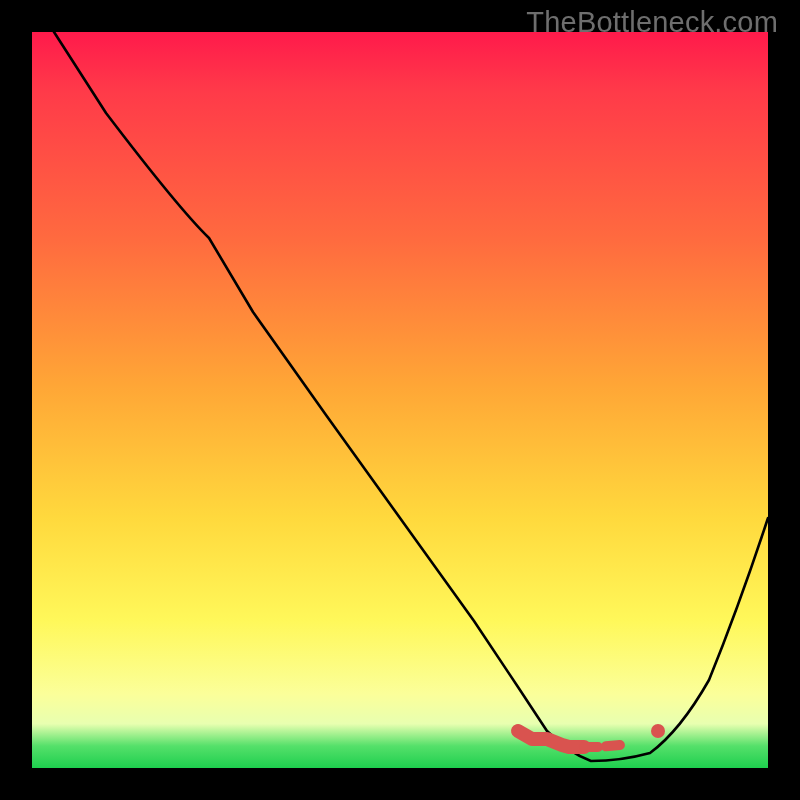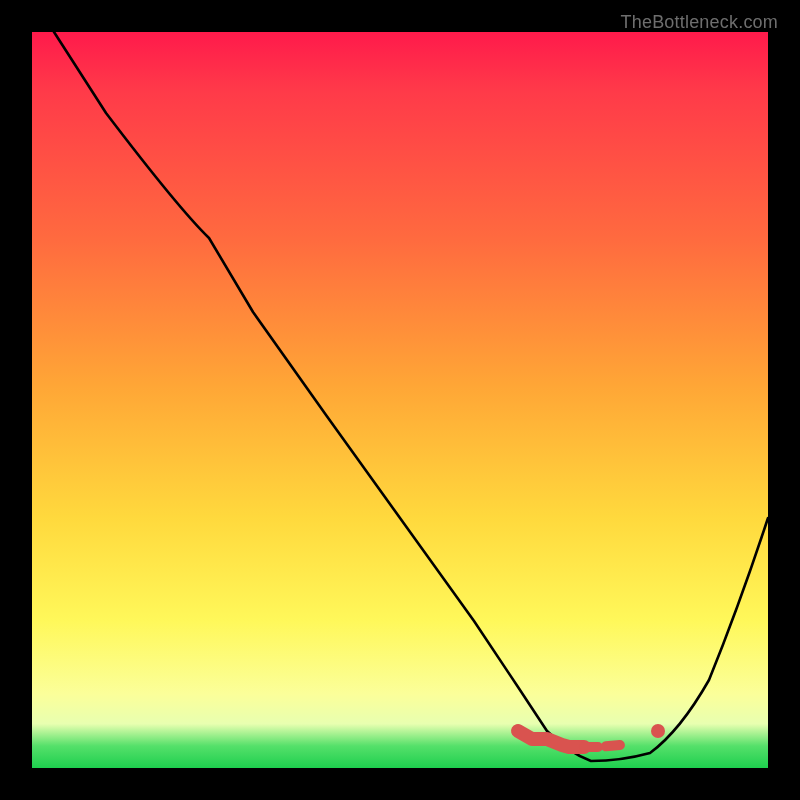--- a/index.html
+++ b/index.html
@@ -35,24 +35,24 @@
       #ffd93d 66%,
       #fff85a 80%,
       #fbff9a 90%,
       #e8ffb0 94%,
       #55e06a 97%,
       #1ecf4e 100%
     );
   }
   .watermark {
     position: absolute;
-    top: 12px;
+    top: 6px;
     right: 22px;
     color: #6e6e6e;
-    font-size: 18px;
+    font-size: 29px;
     font-weight: 500;
     letter-spacing: 0.2px;
   }
   svg.curve {
     position: absolute;
     left: 0;
     top: 0;
     width: 736px;
     height: 736px;
     overflow: visible;

